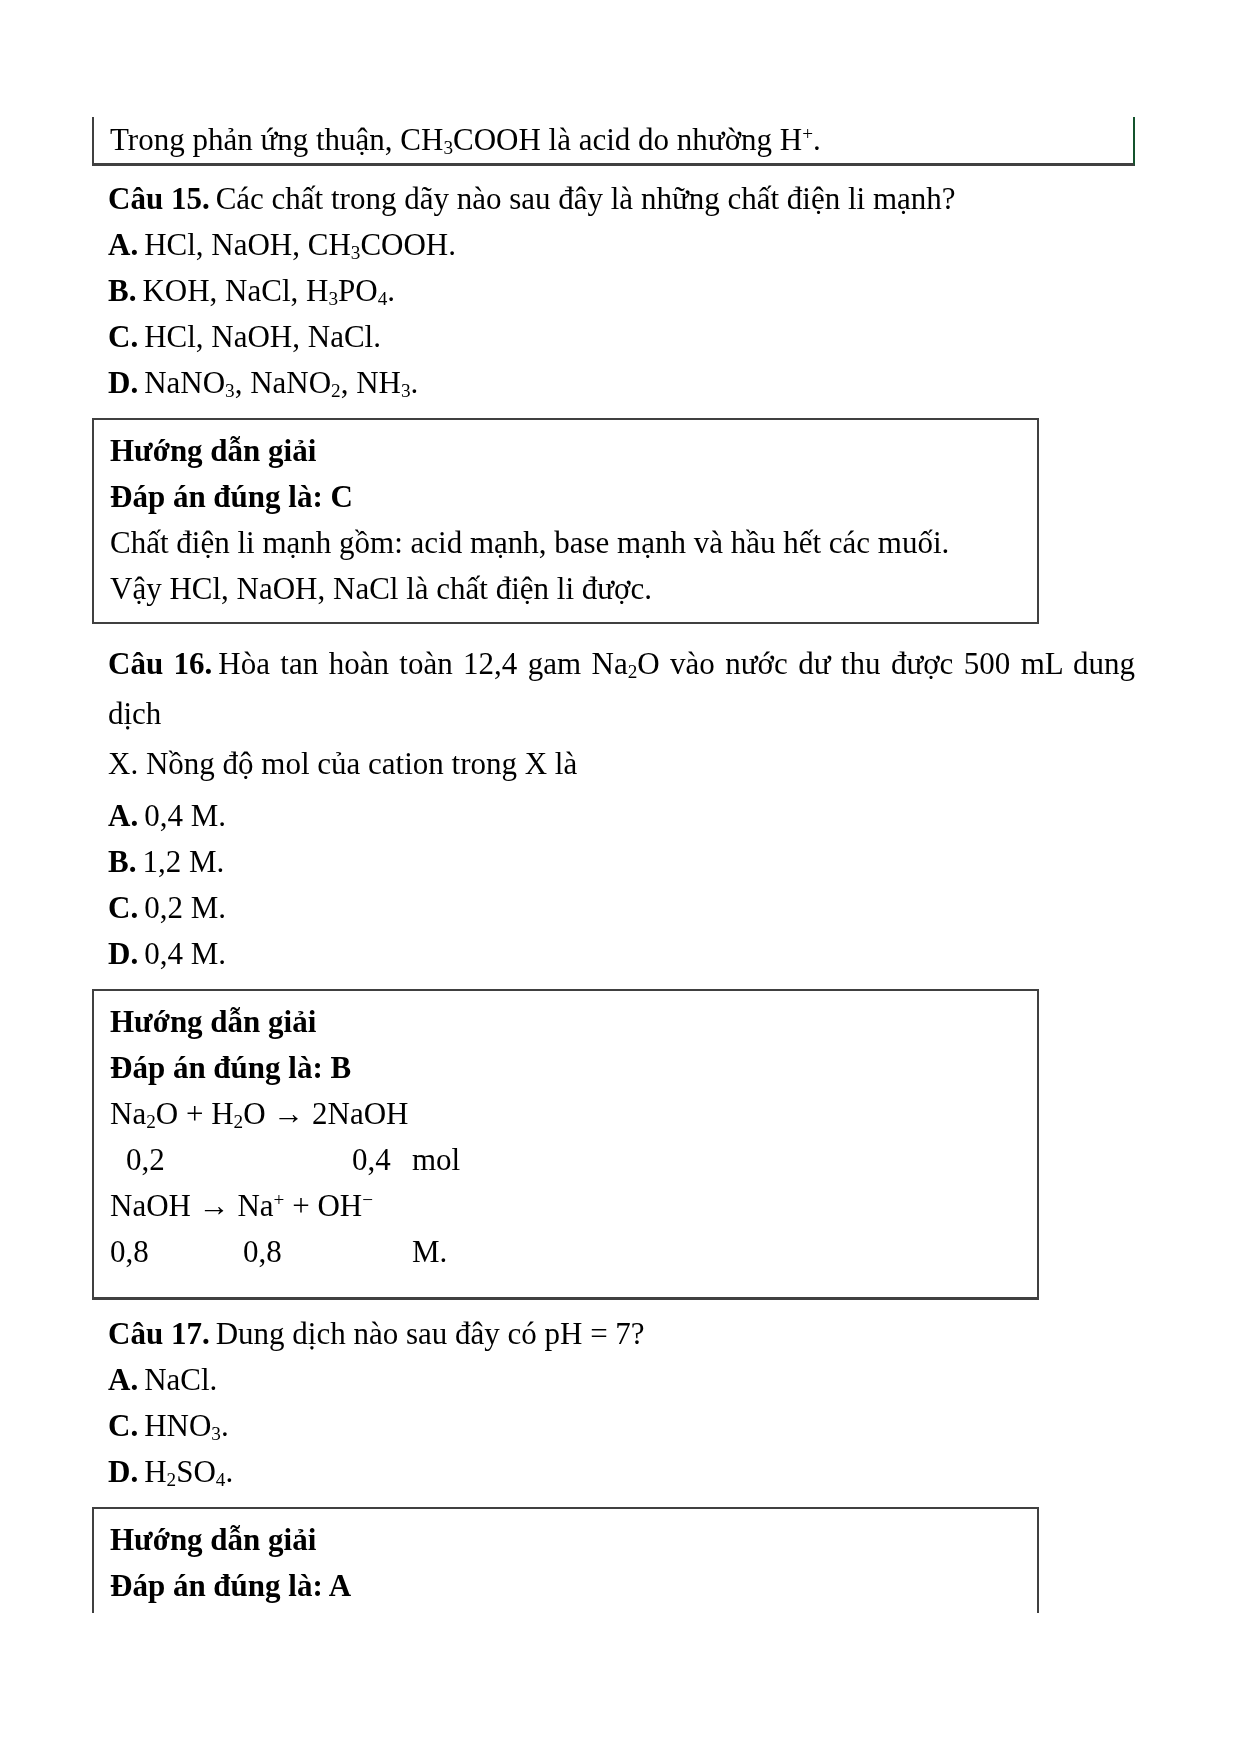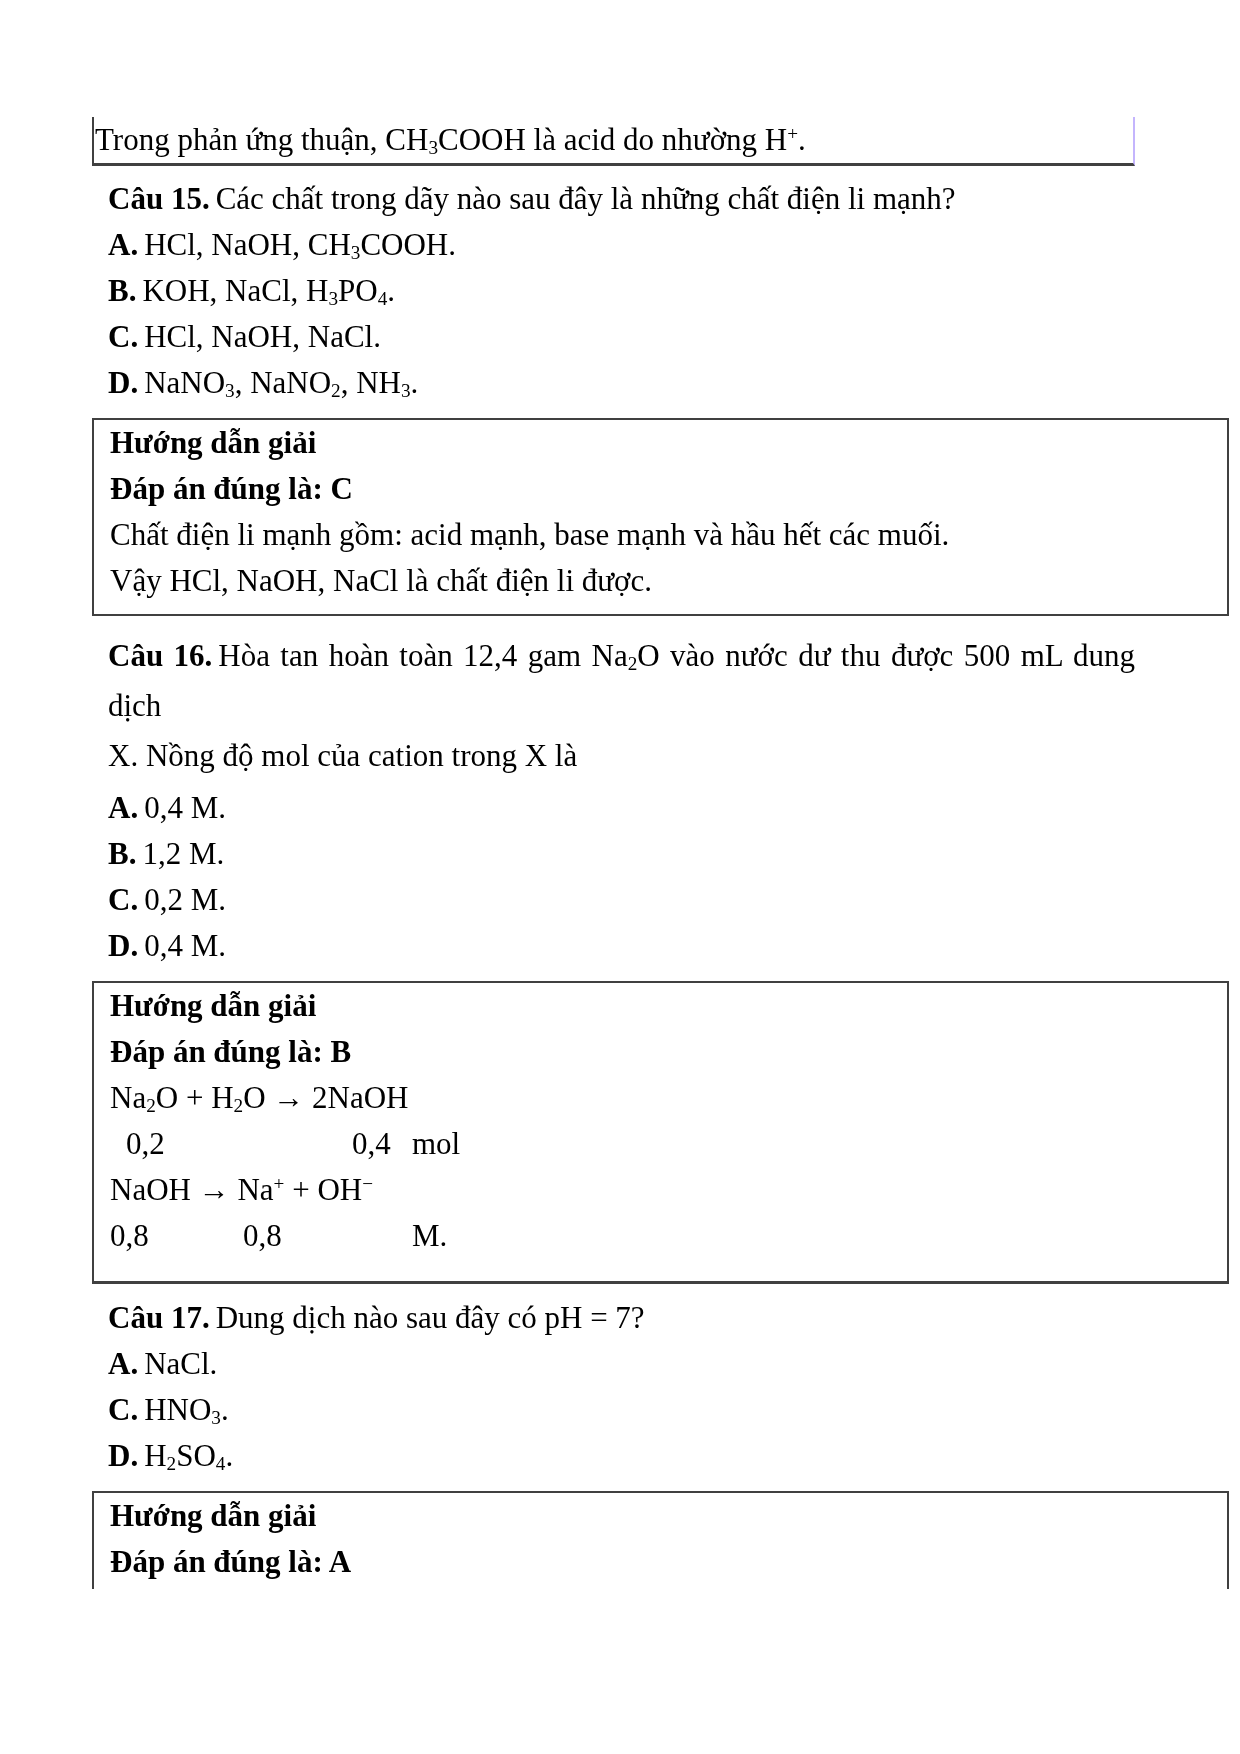--- a/index.html
+++ b/index.html
@@ -11,40 +11,40 @@
     font-family:"Liberation Serif","DejaVu Serif",serif;
     font-size:31px;
     overflow:hidden;
   }
   
   .carry-box{
     margin:117px 0 0 92px;
     width:1043px;
     box-sizing:border-box;
     border-left:2px solid #404040;
-    border-right:2px solid #c4b5fd;
+    border-right:2px solid #14532d;
     border-bottom:3px solid #404040;
     height:49px;
     display:flex;align-items:center;
-    padding-left:1px;
+    padding-left:16px;
   }
   .q-block{margin-top:14px;}
   .para{margin:0 0 8px 108px;width:1027px;line-height:38px;}
   .q-title.multiline .q-line{line-height:50px;}
   .q-line.fjust{text-align:justify;text-align-last:justify;}
   .opt{margin:0 0 8px 108px;line-height:38px;}
   b,.bold{font-weight:bold;}
   .opt b{margin-right:6px;}
   .q-num{margin-right:6px;}
   .sol-box{
     margin:16px 0 15px 92px;
-    width:1137px;
+    width:947px;
     box-sizing:border-box;
     border:2px solid #404040;
-    padding:4px 10px 14px 16px;
+    padding:12px 10px 14px 16px;
   }
   .sol-box p{margin:0 0 8px 0;line-height:38px;}
   .sol-box p:last-child{margin-bottom:0;}
   .q-block:nth-of-type(3) .sol-box{border-bottom-width:3px;padding-bottom:18px;}
   .q-block:nth-of-type(4) .sol-box{border-bottom:none;padding-bottom:8px;}
   .work-tabs{position:relative;height:38px;line-height:38px;margin:0 0 8px 0;}
   .tab-cell{position:absolute;top:0;white-space:pre;}
   sub{font-size:62%;vertical-align:-0.22em;line-height:0;}
   sup{font-size:62%;vertical-align:0.5em;line-height:0;}
 </style>

